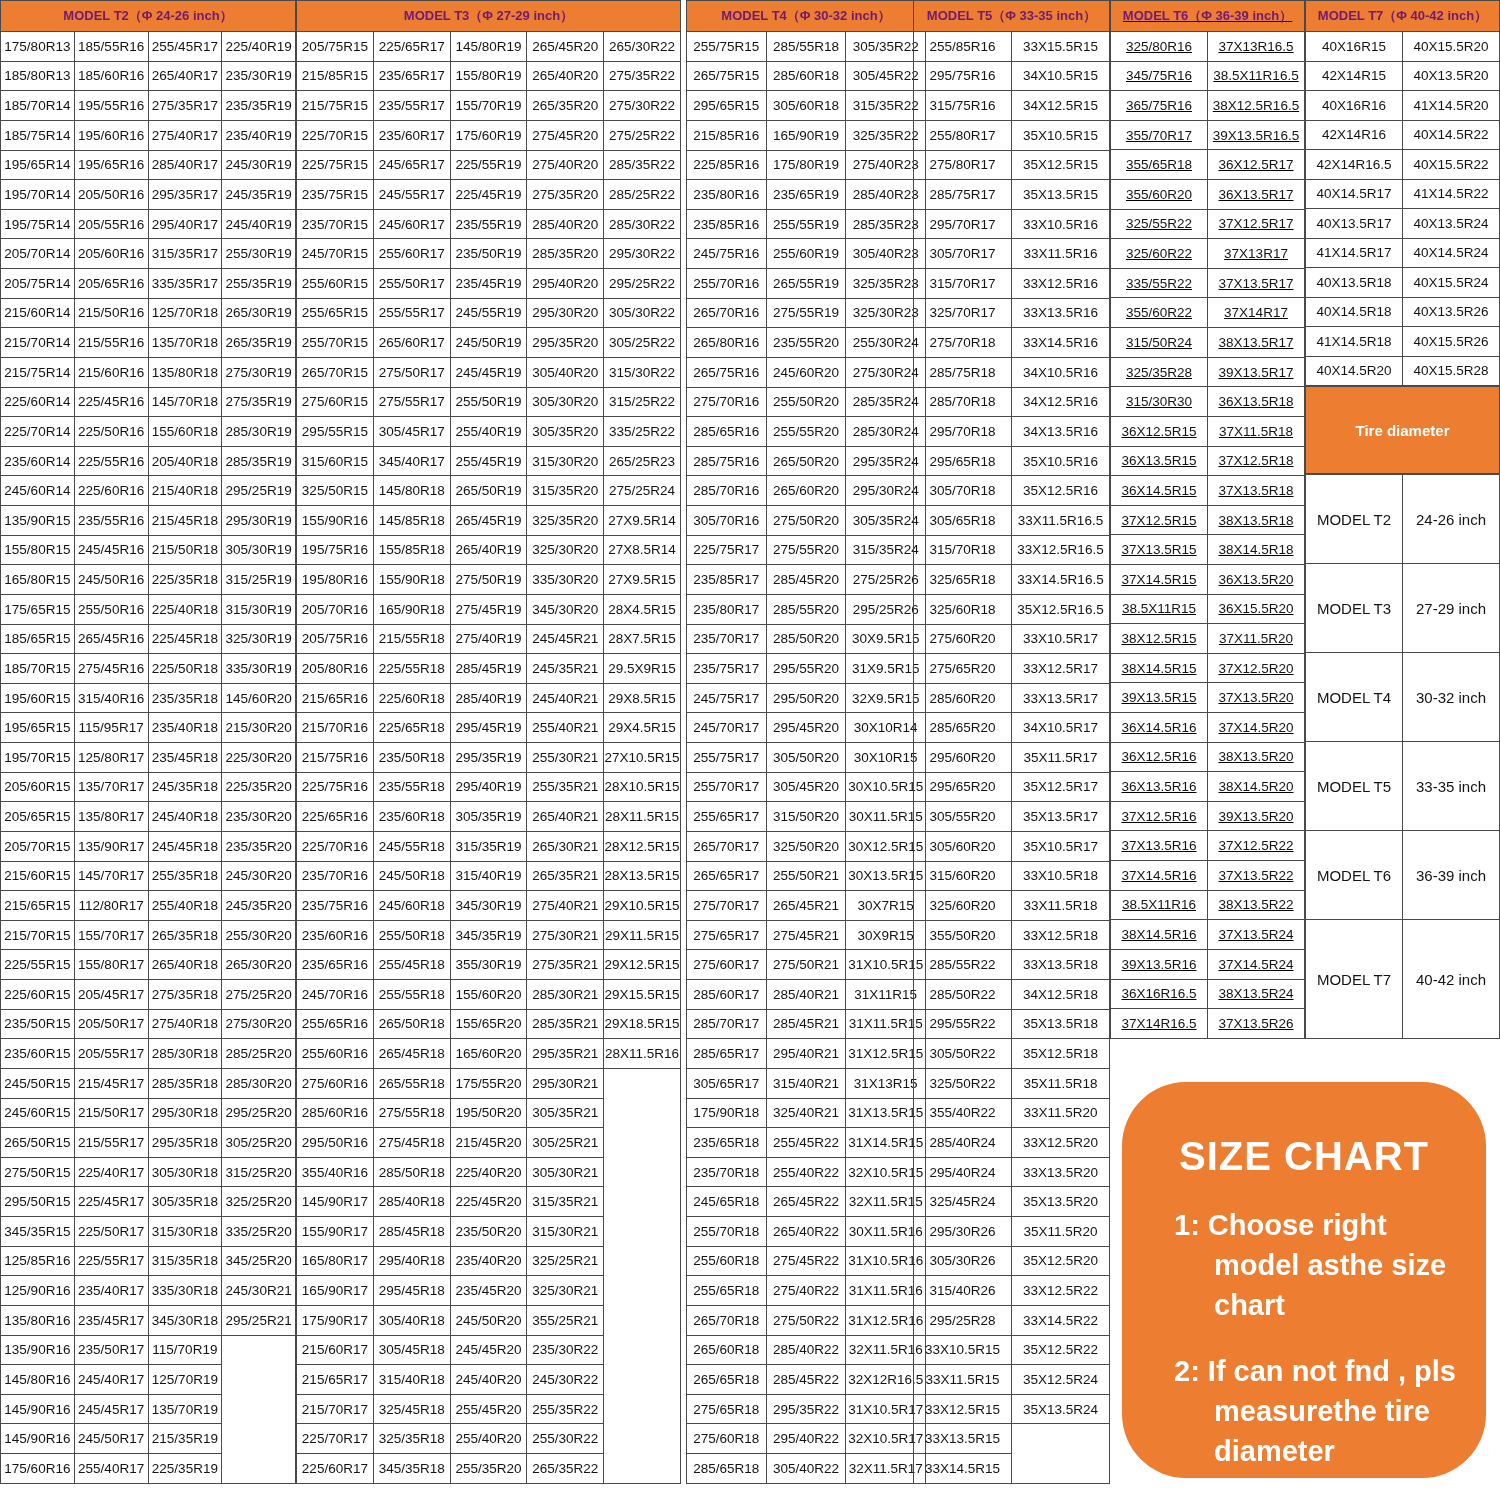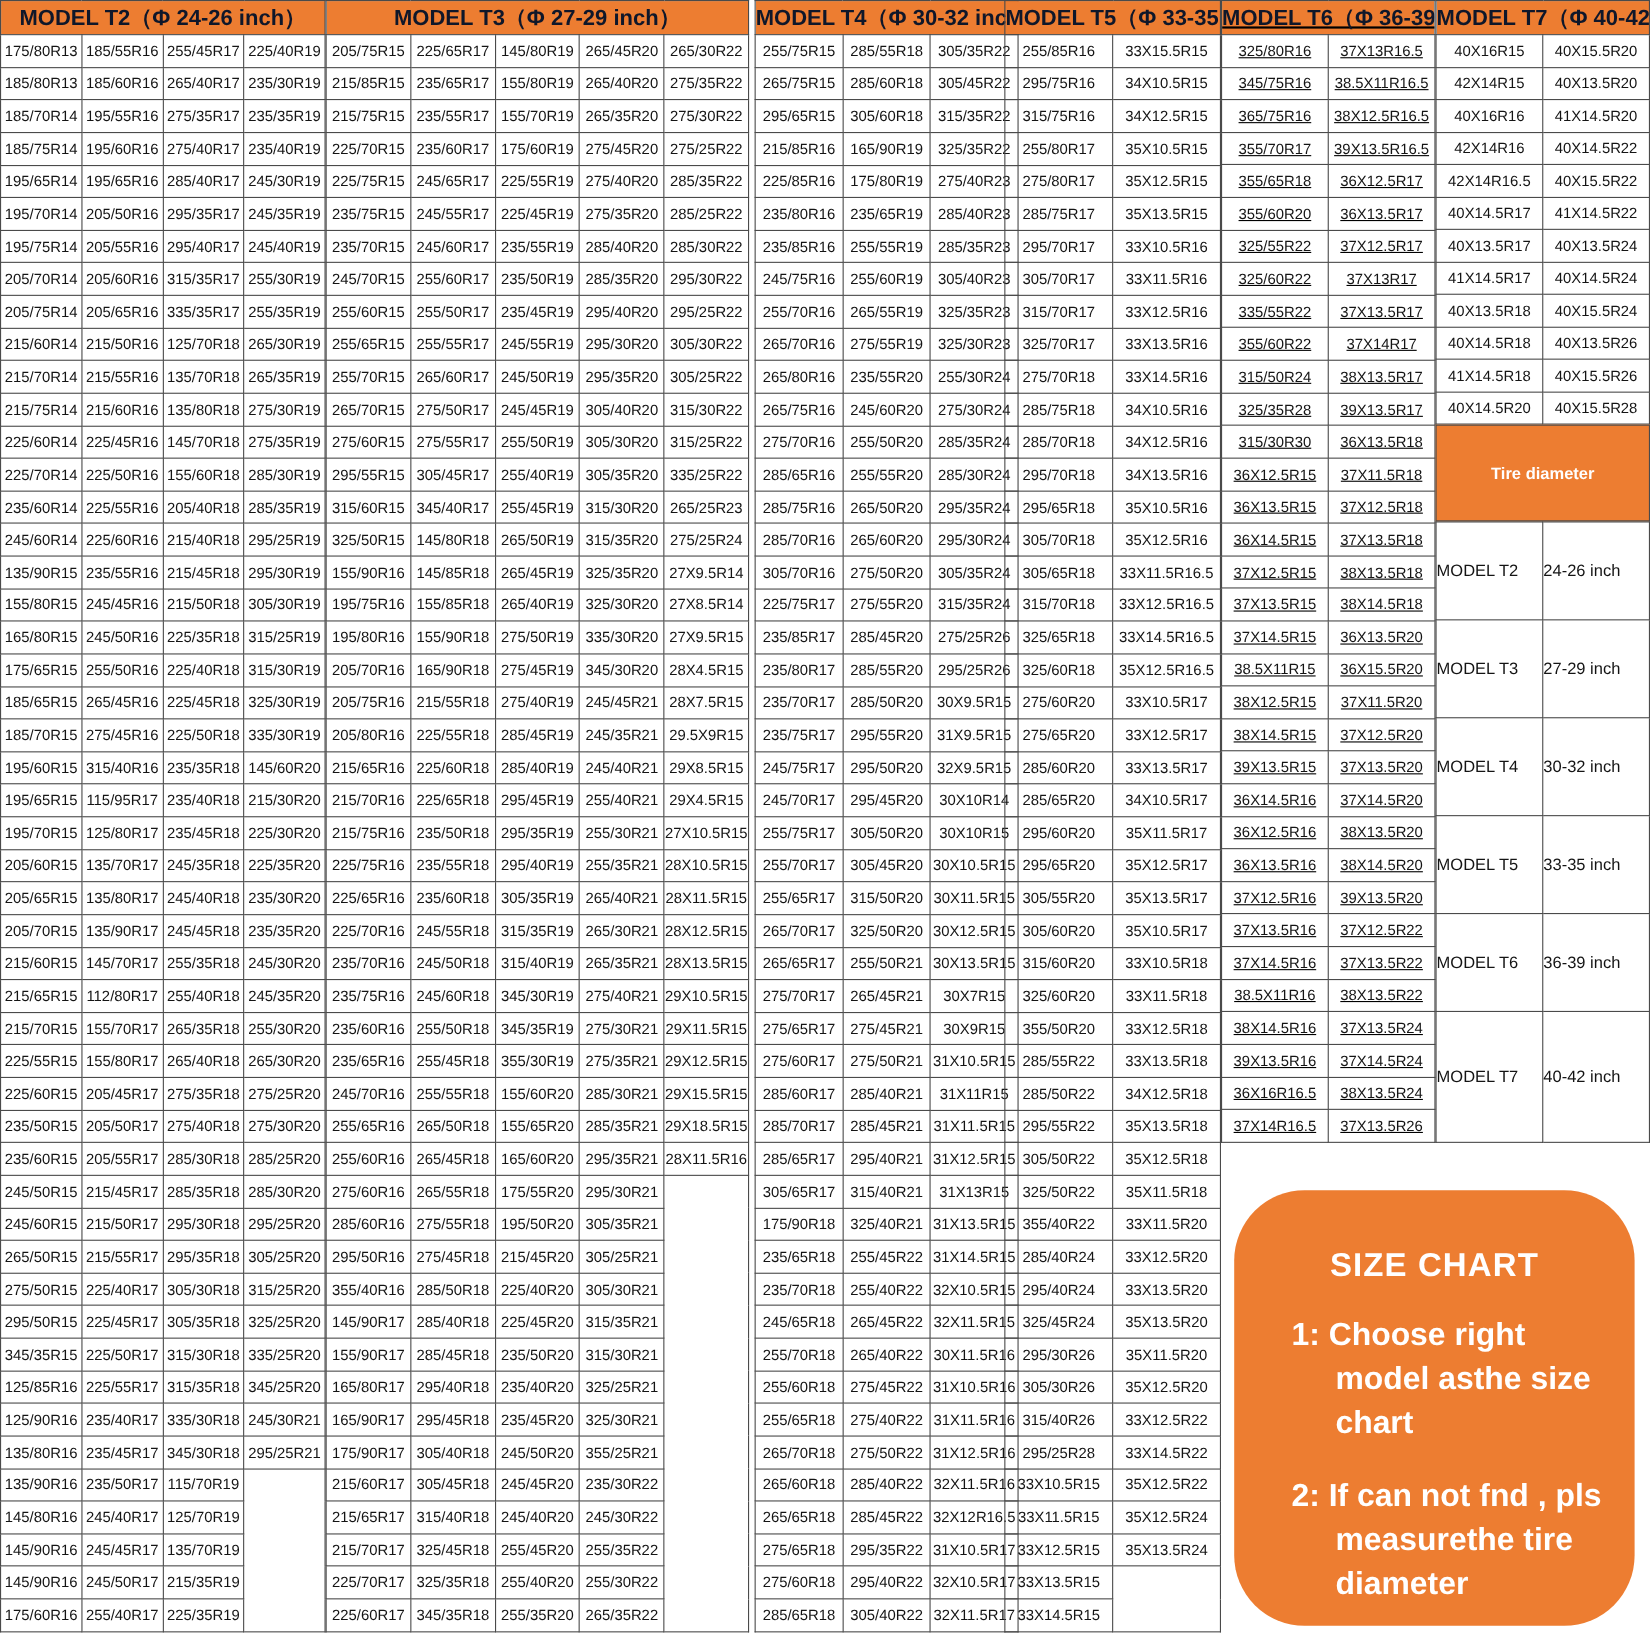--- a/index.html
+++ b/index.html
@@ -6,52 +6,52 @@
   * { box-sizing:border-box; }
   html,body { margin:0; padding:0; }
   body {
     width:1500px; height:1497px; position:relative; overflow:hidden;
     background:#ffffff; font-family:"Liberation Sans", sans-serif;
   }
   .grp { position:absolute; top:0; }
   .grp table { border-collapse:collapse; table-layout:fixed; width:100%; height:100%; }
   .grp thead tr { height:31px; }
   .grp th {
-    background:var(--accent); color:#0f172a; font-size:20px; font-weight:bold;
+    background:var(--accent); color:#701a75; font-size:13px; font-weight:bold;
     border:1px solid var(--border); padding:0; white-space:nowrap; overflow:hidden;
   }
   .grp td {
     border:1px solid var(--border); text-align:center; vertical-align:middle;
     font-size:13.5px; color:#141414; padding:0; white-space:nowrap; overflow:hidden;
   }
   .grp td.empty { border-top:none; border-bottom:none; }
   .grp tbody tr:last-child td { border-bottom:1px solid var(--border); }
 
   
   .legend { position:absolute; left:1305px; top:386px; width:195px; }
   .legend-head {
     height:88px; background:var(--accent); border:1px solid var(--border);
     color:#fff; font-weight:bold; font-size:15px;
     display:flex; align-items:center; justify-content:center;text-align:center;
   }
   .legend table { border-collapse:collapse; table-layout:fixed; width:100%; }
   .legend td {
-    border:1px solid var(--border); text-align:left; vertical-align:middle;
+    border:1px solid var(--border); text-align:center; vertical-align:middle;
     font-size:15px; color:#141414; padding:0; white-space:nowrap;
   }
   .legend tr { height:89px; }
   .legend tr.tall { height:119px; }
 
   
   .sizechart {
     position:absolute; left:1122px; top:1082px; width:364px; height:396px;
     background:var(--accent); border-radius:64px; color:#fff;
   }
   .sc-title {
-    text-align:center; font-size:30px; font-weight:bold; letter-spacing:1px;
+    text-align:center; font-size:40px; font-weight:bold; letter-spacing:1px;
     margin-top:52px;
   }
   .sc-line {
     font-size:29px; font-weight:bold; line-height:1.38;
     margin:26px 26px 0 52px; padding-left:40px; text-indent:-40px;
   }
 </style>
 </head>
 <body>
 

